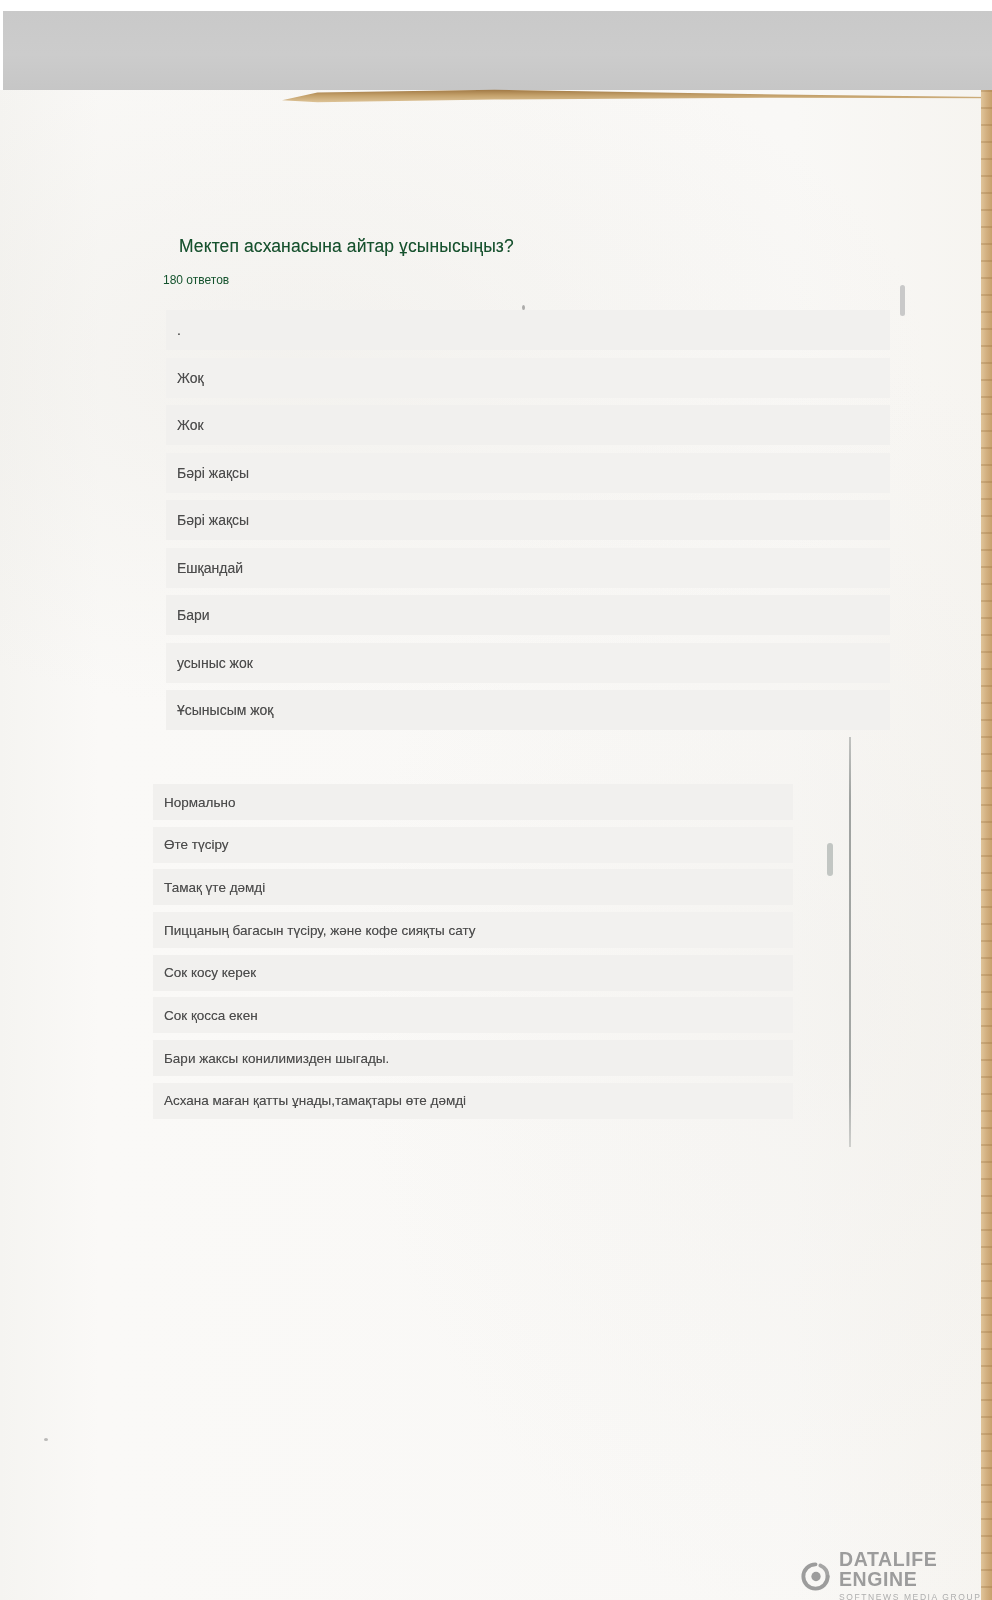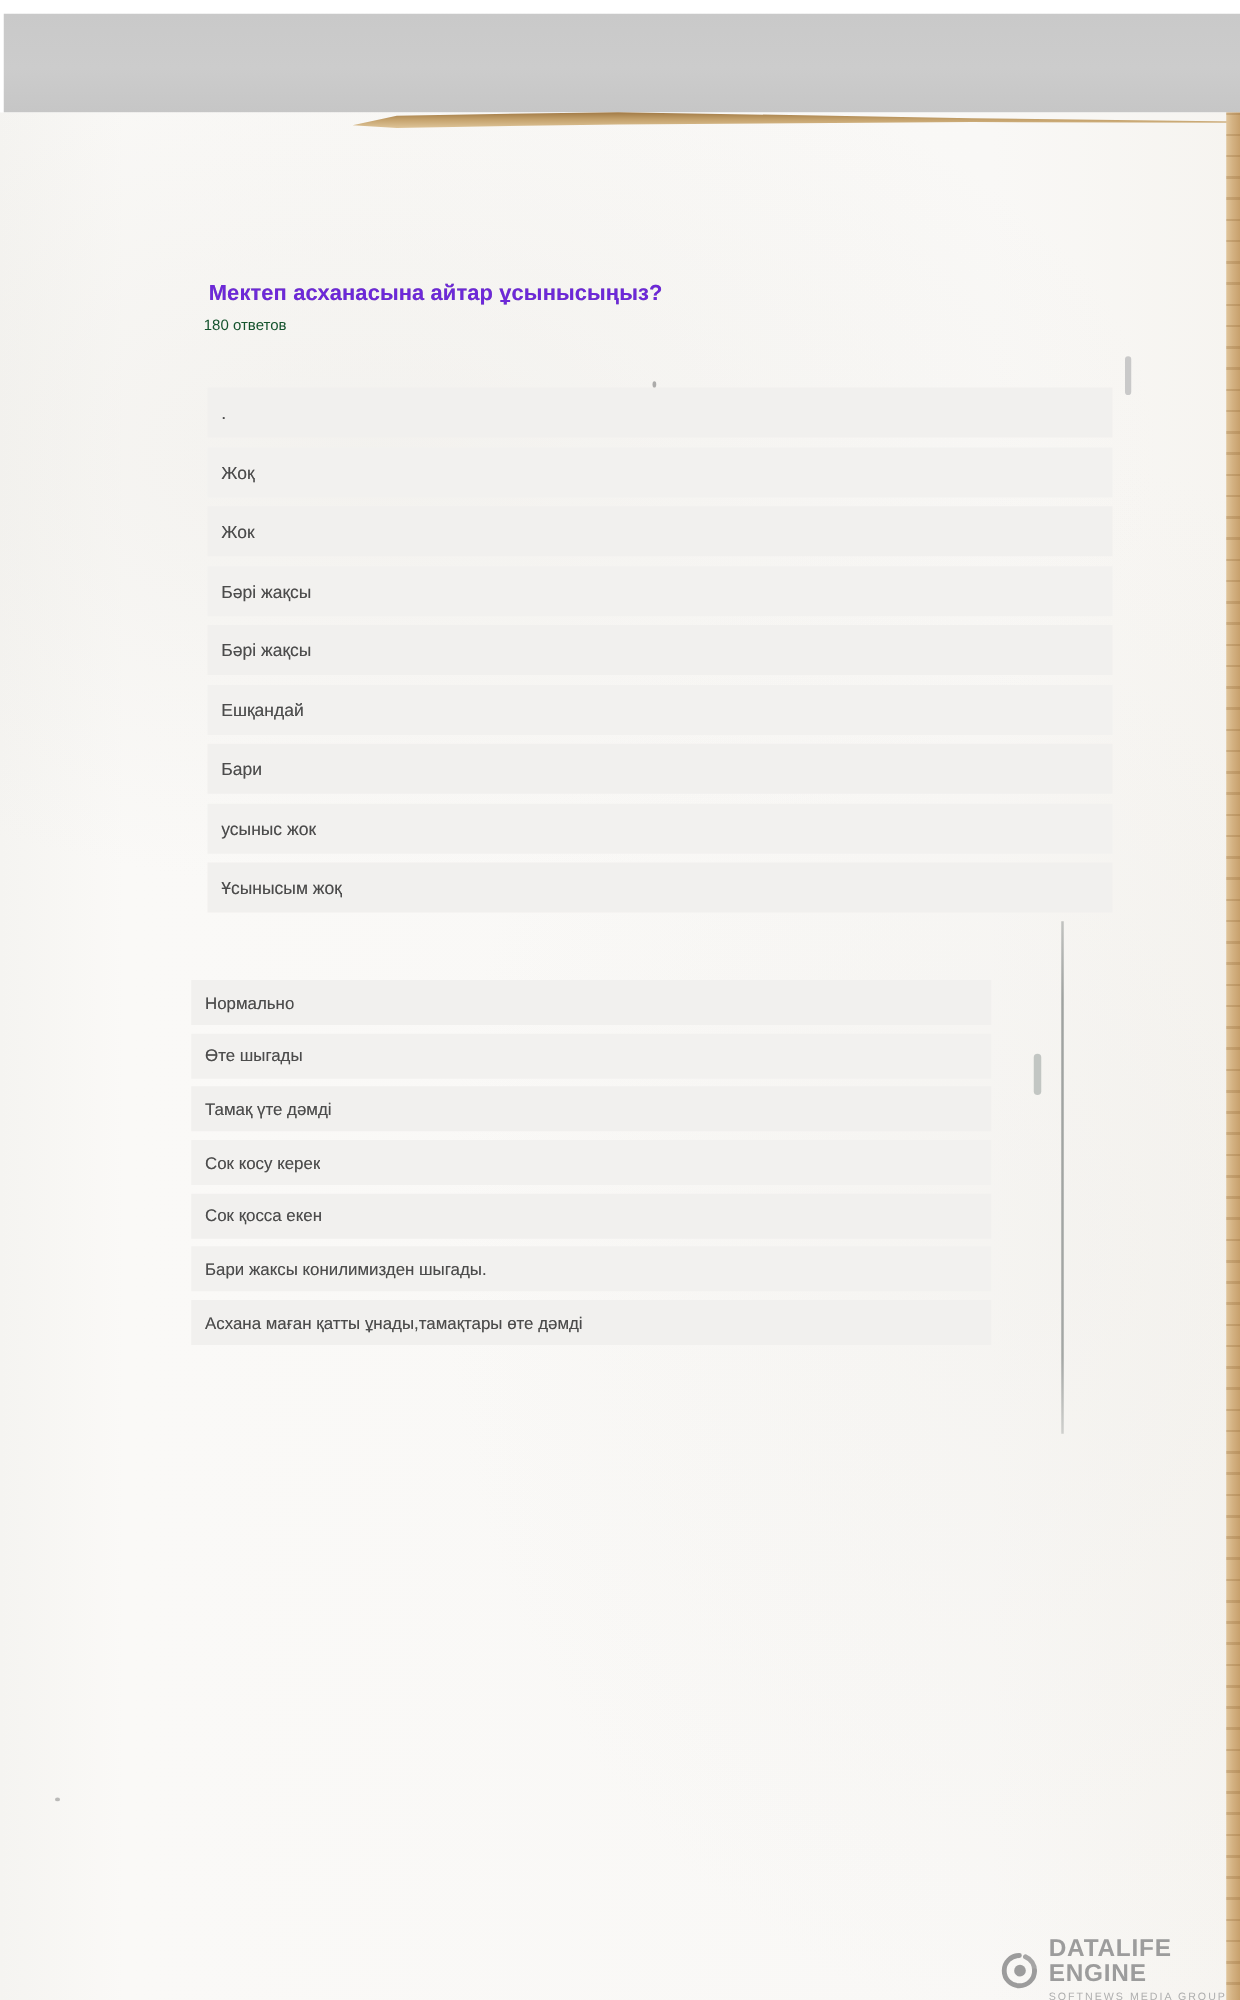--- a/index.html
+++ b/index.html
@@ -29,22 +29,22 @@
       linear-gradient(90deg,#e0c59b 0%,#d4b283 45%,#c7a06c 100%);
   }
   .desk-sliver{
     position:absolute;left:282px;top:89px;width:708px;height:14px;
     background:linear-gradient(180deg,#9c7440 0%,#c3a06a 45%,#e0c79c 100%);
     clip-path:polygon(0% 80%, 5% 25%, 30% 5%, 70% 40%, 100% 58%, 100% 66%, 70% 62%, 30% 75%, 5% 95%);
   }
   
   .question-block{position:absolute;left:163px;top:220px;}
   .question-title{
-    margin:4px;font-size:17.5px;font-weight:bold;letter-spacing:.1px;
-    color:#6d28d9;text-shadow:0 0 .5px rgba(71,71,71,.45);
+    margin:16px;font-size:17.5px;font-weight:normal;letter-spacing:.1px;
+    color:#14532d;text-shadow:0 0 .5px rgba(71,71,71,.45);
   }
   .response-count{margin-top:8px;font-size:12px;color:#14532d;}
   
   .answers{position:absolute;}
   .answers .row{
     display:flex;align-items:center;
     background:#f1f0ee;
     color:#4c4c4c;
   }
   .answers .row:nth-child(even){background:#f2f1ef;}
@@ -125,24 +125,27 @@
     <span class="row-text">Ұсынысым жоқ</span>
   </div>
   </div>
 <div class="thumb thumb-1"></div>
 
 <div class="answers list-bottom">
     <div class="row">
     <span class="row-text">Нормально</span>
   </div>
     <div class="row">
-    <span class="row-text">Өте шыгады</span>
+    <span class="row-text">Өте түсіру</span>
   </div>
     <div class="row">
     <span class="row-text">Тамақ үте дәмді</span>
+  </div>
+    <div class="row">
+    <span class="row-text">Пиццаның багасын түсіру, және кофе сияқты сату</span>
   </div>
     <div class="row">
     <span class="row-text">Сок косу керек</span>
   </div>
     <div class="row">
     <span class="row-text">Сок қосса екен</span>
   </div>
     <div class="row">
     <span class="row-text">Бари жаксы конилимизден шыгады.</span>
   </div>

